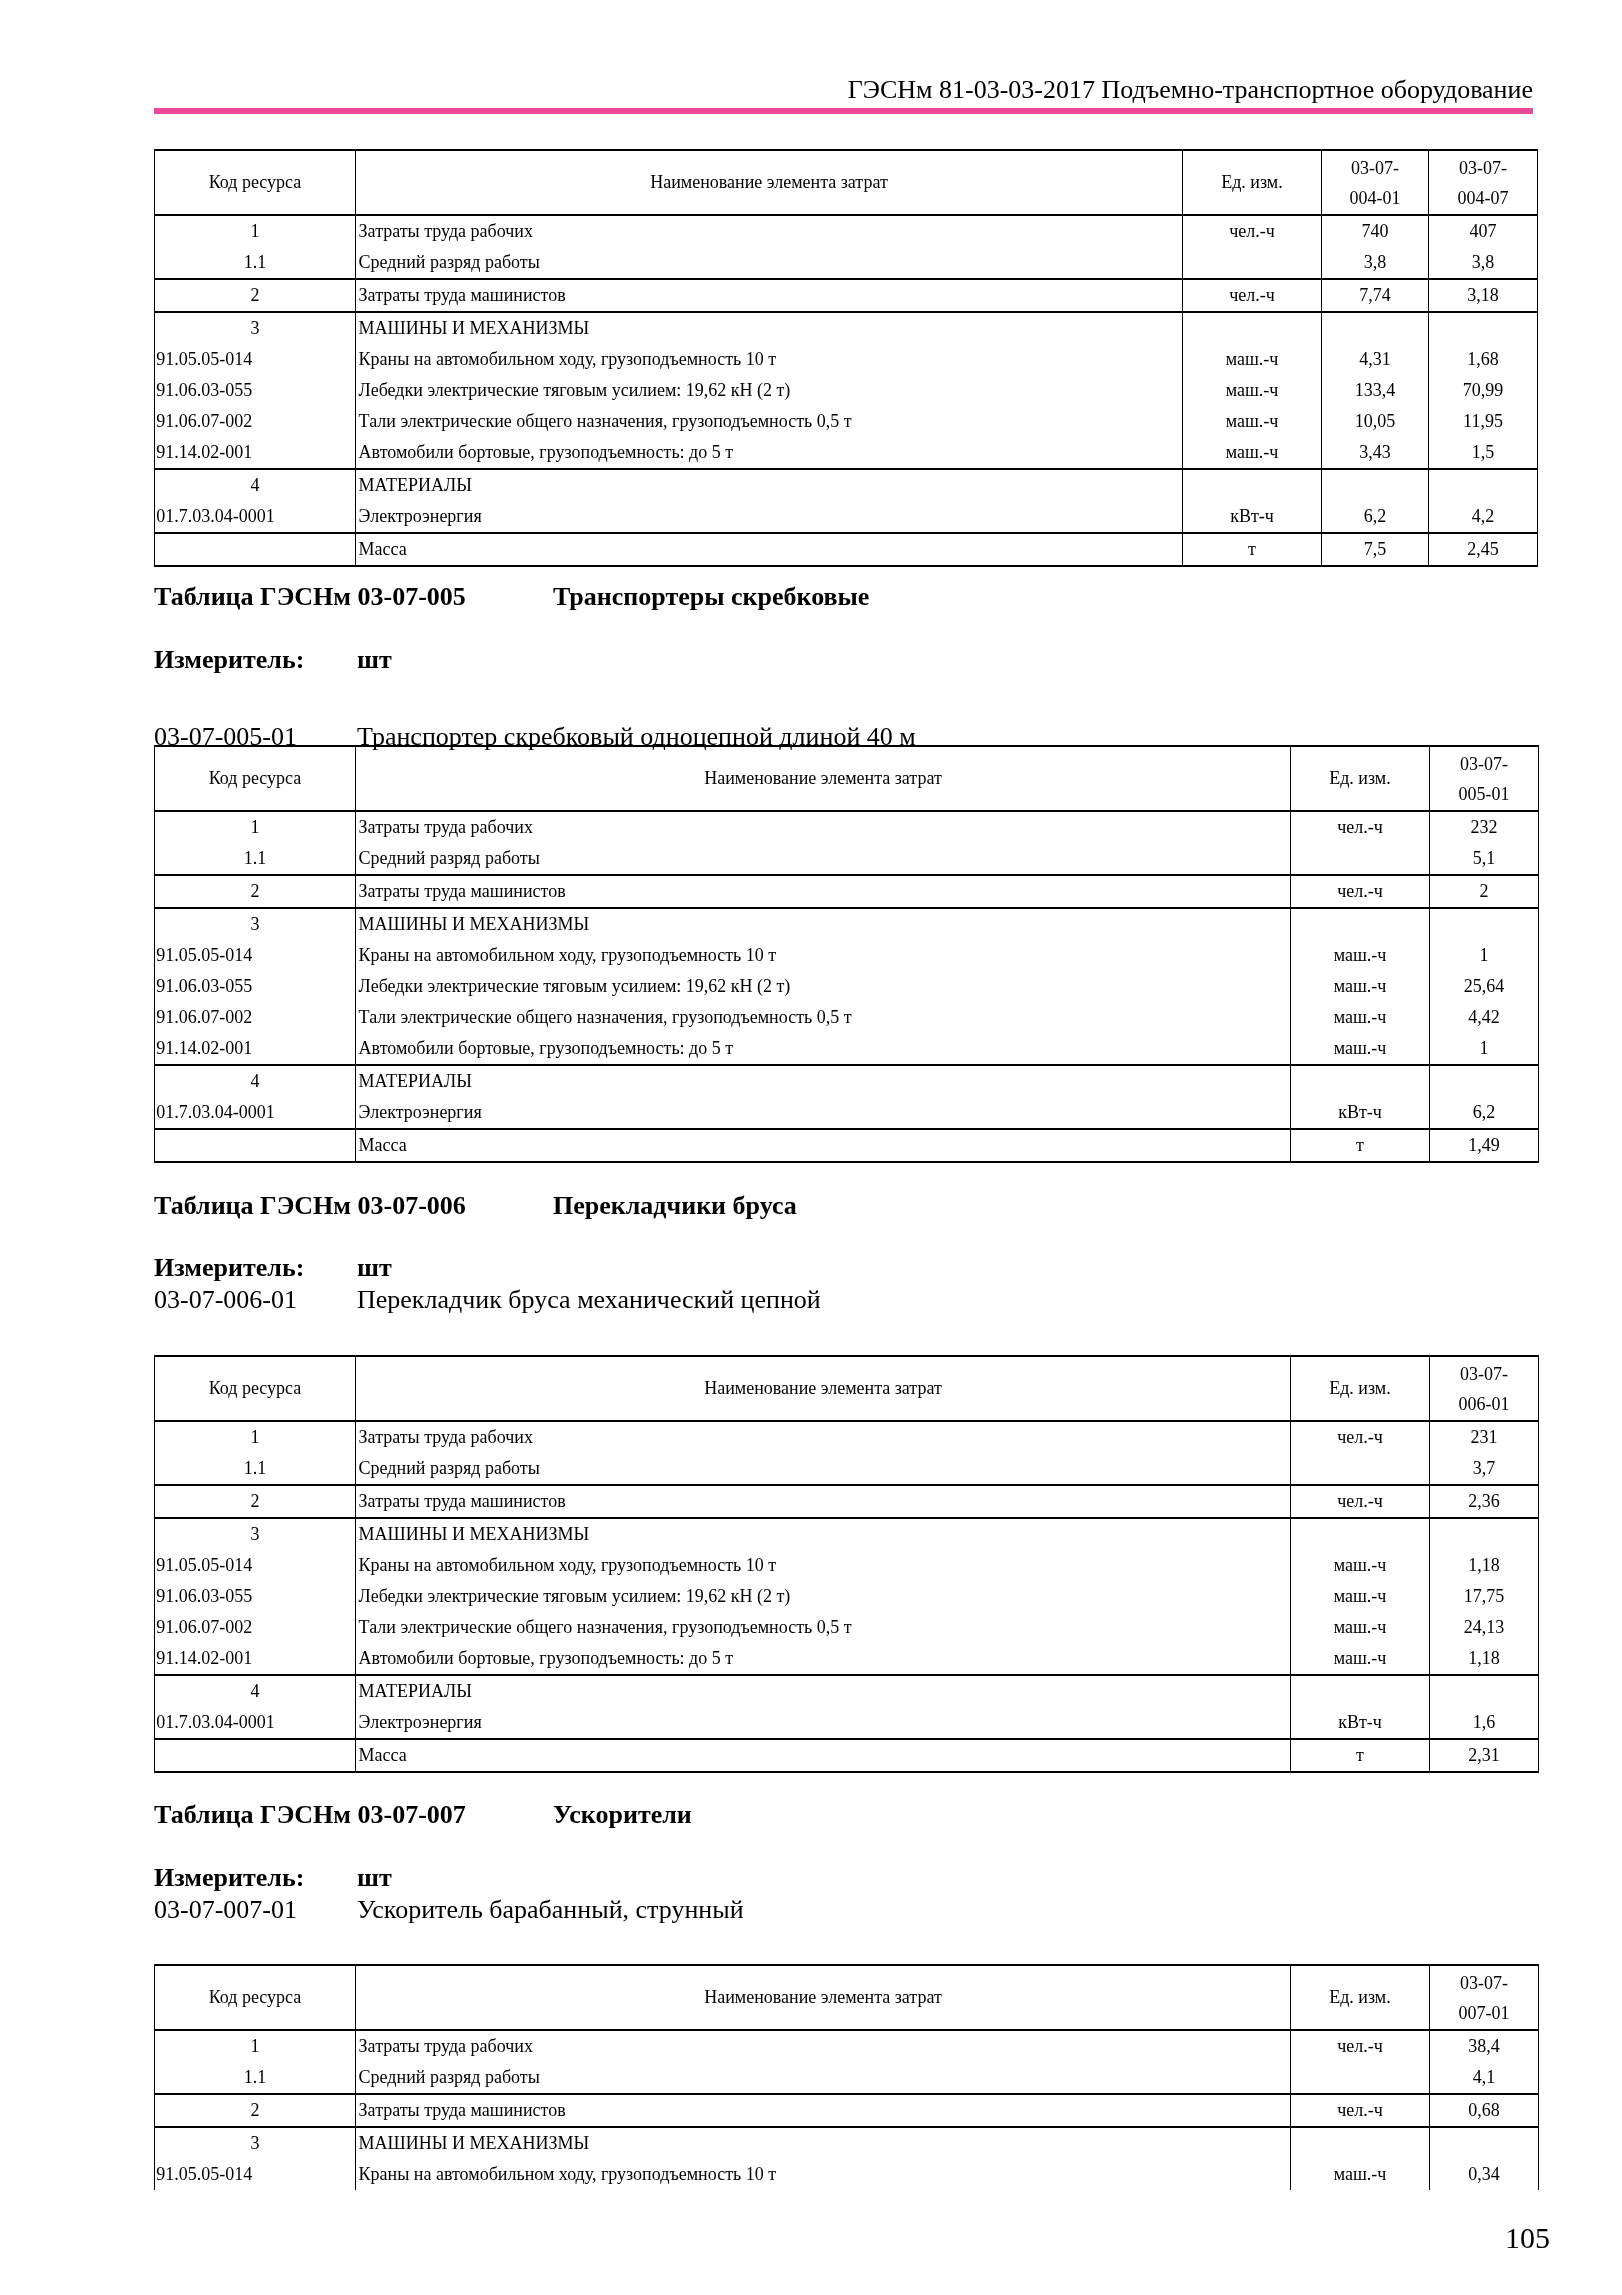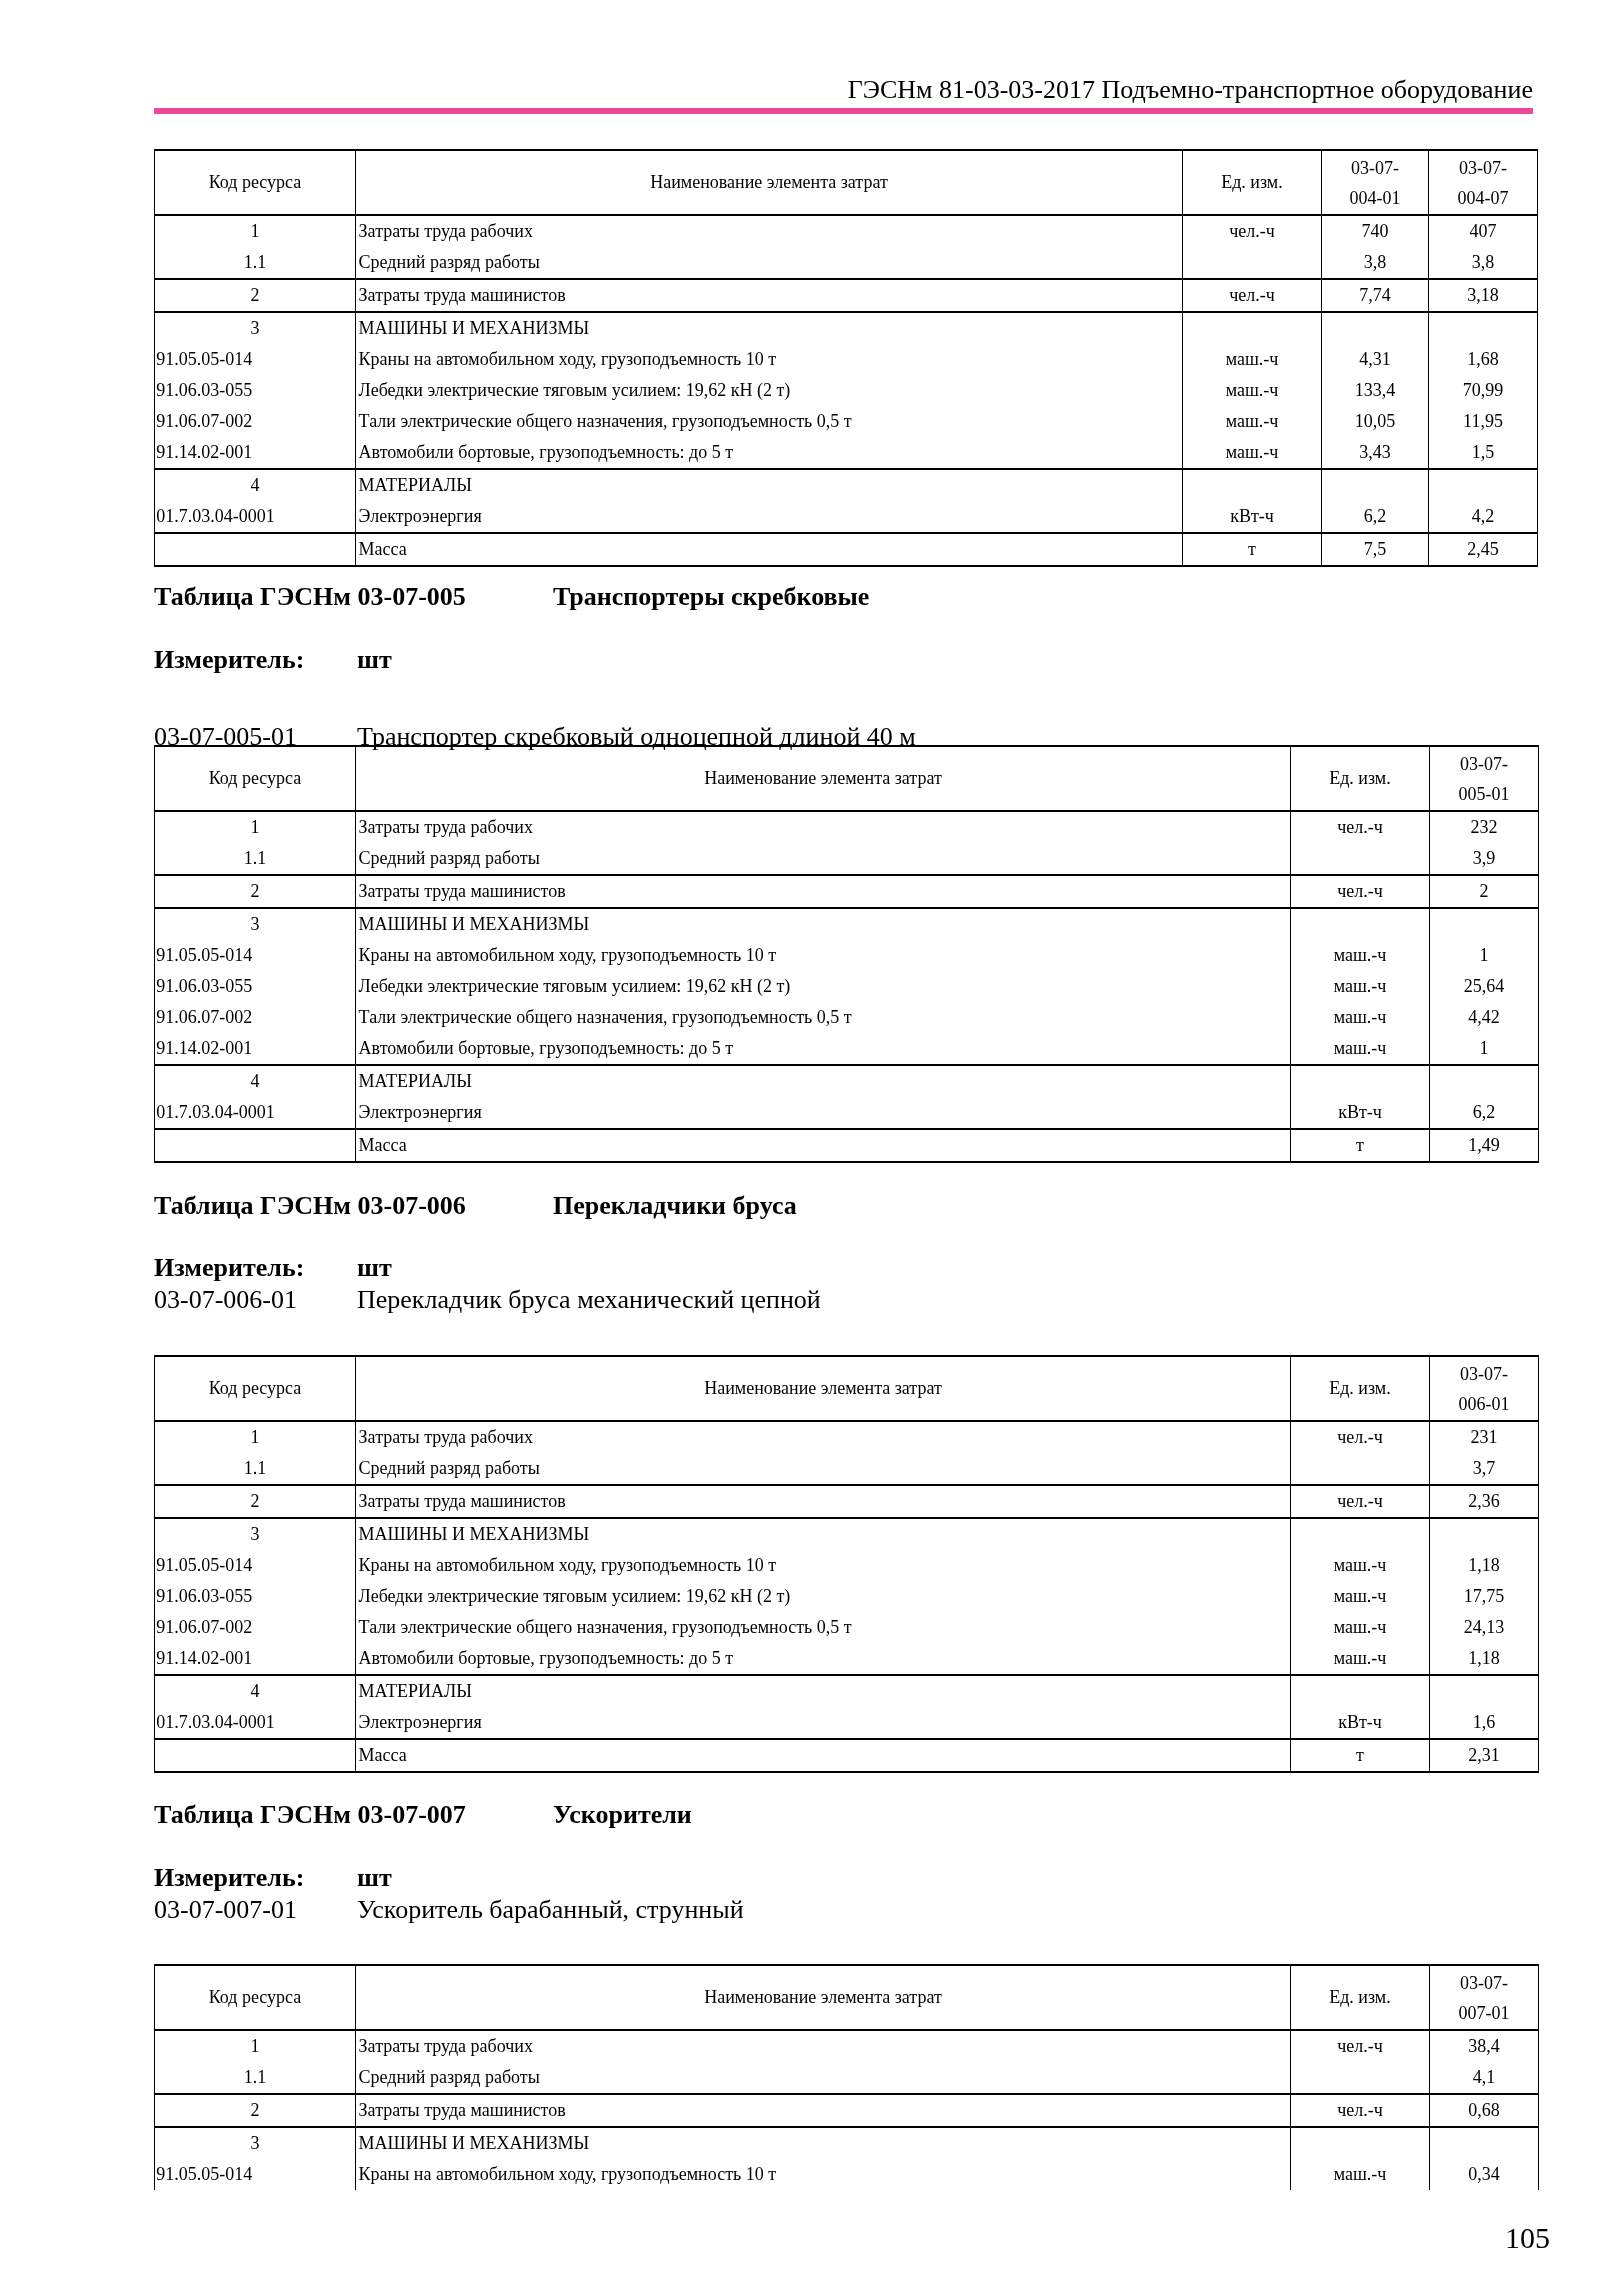--- a/index.html
+++ b/index.html
@@ -200,21 +200,21 @@
         <tr>
           <td class="c-code bold">1</td>
           <td class="c-name">Затраты труда рабочих</td>
           <td class="c-unit">чел.-ч</td>
           <td class="c-val">232</td>
         </tr>
         <tr>
           <td class="c-code" style="border-top: none;">1.1</td>
           <td class="c-name" style="border-top: none;">Средний разряд работы</td>
           <td class="c-unit" style="border-top: none;"></td>
-          <td class="c-val" style="border-top: none;">3,9</td>
+          <td class="c-val" style="border-top: none;">5,1</td>
         </tr>
       </tbody>
       <tbody class="group">
         <tr>
           <td class="c-code bold">2</td>
           <td class="c-name">Затраты труда машинистов</td>
           <td class="c-unit">чел.-ч</td>
           <td class="c-val">2</td>
         </tr>
       </tbody>

